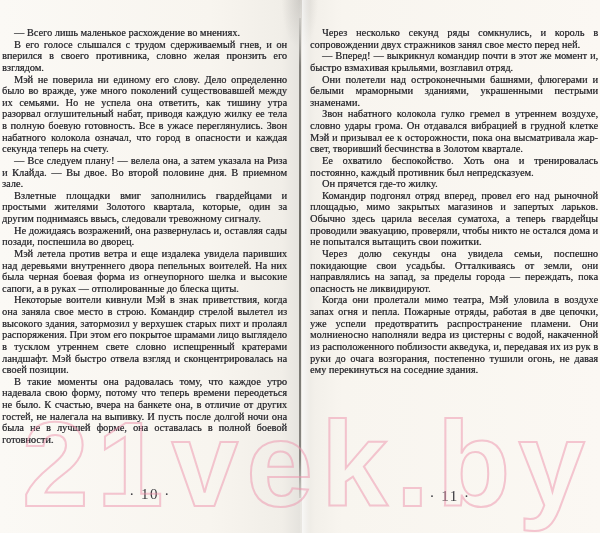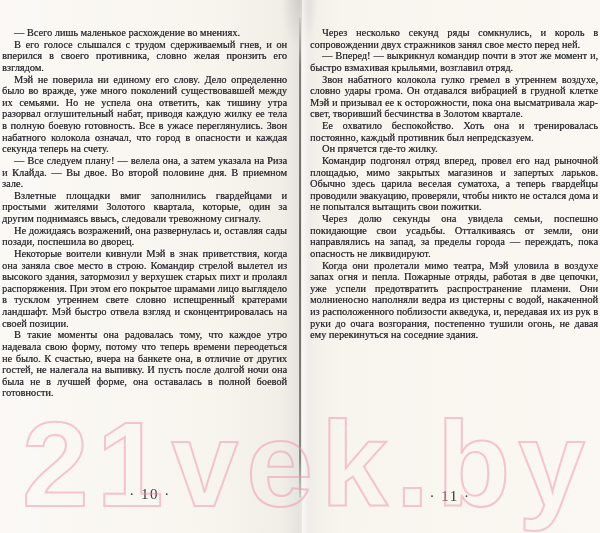--- a/index.html
+++ b/index.html
@@ -62,30 +62,32 @@
 <div class="stage">
 
   <div class="page left">
     <div class="text-block">
         <p class="para">— Всего лишь маленькое расхождение во мнениях.</p>
         <p class="para">В его голосе слышался с трудом сдерживаемый гнев, и он вперился в своего противника, словно желая пронзить его взглядом.</p>
         <p class="para">Мэй не поверила ни единому его слову. Дело определенно было во вражде, уже много поколений существовавшей между их семьями. Но не успела она ответить, как тишину утра разорвал оглушительный набат, приводя каждую жилку ее тела в полную боевую готовность. Все в ужасе переглянулись. Звон набатного колокола означал, что город в опасности и каждая секунда теперь на счету.</p>
         <p class="para">— Все следуем плану! — велела она, а затем указала на Риза и Клайда. — Вы двое. Во второй половине дня. В приемном зале.</p>
         <p class="para">Взлетные площадки вмиг заполнились гвардейцами и простыми жителями Золотого квартала, которые, один за другим поднимаясь ввысь, следовали тревожному сигналу.</p>
         <p class="para">Не дожидаясь возражений, она развернулась и, оставляя сады позади, поспешила во дворец.</p>
+        <p class="para">Мэй летела против ветра и еще издалека увидела паривших над деревьями внутреннего двора пепельных воителей. На них была черная боевая форма из огнеупорного шелка и высокие сапоги, а в руках — отполированные до блеска щиты.</p>
         <p class="para">Некоторые воители кивнули Мэй в знак приветствия, когда она заняла свое место в строю. Командир стрелой вылетел из высокого здания, затормозил у верхушек старых пихт и пролаял распоряжения. При этом его покрытое шрамами лицо выглядело в тусклом утреннем свете словно испещренный кратерами ландшафт. Мэй быстро отвела взгляд и сконцентрировалась на своей позиции.</p>
         <p class="para">В такие моменты она радовалась тому, что каждое утро надевала свою форму, потому что теперь времени переодеться не было. К счастью, вчера на банкете она, в отличие от других гостей, не налегала на выпивку. И пусть после долгой ночи она была не в лучшей форме, она оставалась в полной боевой готовности.</p>
       </div>
     <div class="pagenum">· 10 ·</div>
   </div>
 
   <div class="page right">
     <div class="text-block">
         <p class="para">Через несколько секунд ряды сомкнулись, и король в сопровождении двух стражников занял свое место перед ней.</p>
         <p class="para">— Вперед! — выкрикнул командир почти в этот же момент и, быстро взмахивая крыльями, возглавил отряд.</p>
+        <p class="para">Они полетели над остроконечными башнями, флюгерами и белыми мраморными зданиями, украшенными пестрыми знаменами.</p>
         <p class="para">Звон набатного колокола гулко гремел в утреннем воздухе, словно удары грома. Он отдавался вибрацией в грудной клетке Мэй и призывал ее к осторожности, пока она высматривала жар-свет, творивший бесчинства в Золотом квартале.</p>
         <p class="para">Ее охватило беспокойство. Хоть она и тренировалась постоянно, каждый противник был непредсказуем.</p>
         <p class="para">Он прячется где-то жилку.</p>
         <p class="para">Командир подгонял отряд вперед, провел его над рыночной площадью, мимо закрытых магазинов и запертых ларьков. Обычно здесь царила веселая суматоха, а теперь гвардейцы проводили эвакуацию, проверяли, чтобы никто не остался дома и не попытался вытащить свои пожитки.</p>
         <p class="para">Через долю секунды она увидела семьи, поспешно покидающие свои усадьбы. Отталкиваясь от земли, они направлялись на запад, за пределы города — переждать, пока опасность не ликвидируют.</p>
         <p class="para">Когда они пролетали мимо театра, Мэй уловила в воздухе запах огня и пепла. Пожарные отряды, работая в две цепочки, уже успели предотвратить распространение пламени. Они молниеносно наполняли ведра из цистерны с водой, накаченной из расположенного поблизости акведука, и, передавая их из рук в руки до очага возгорания, постепенно тушили огонь, не давая ему перекинуться на соседние здания.</p>
       </div>
     <div class="pagenum">· 11 ·</div>
   </div>
 

